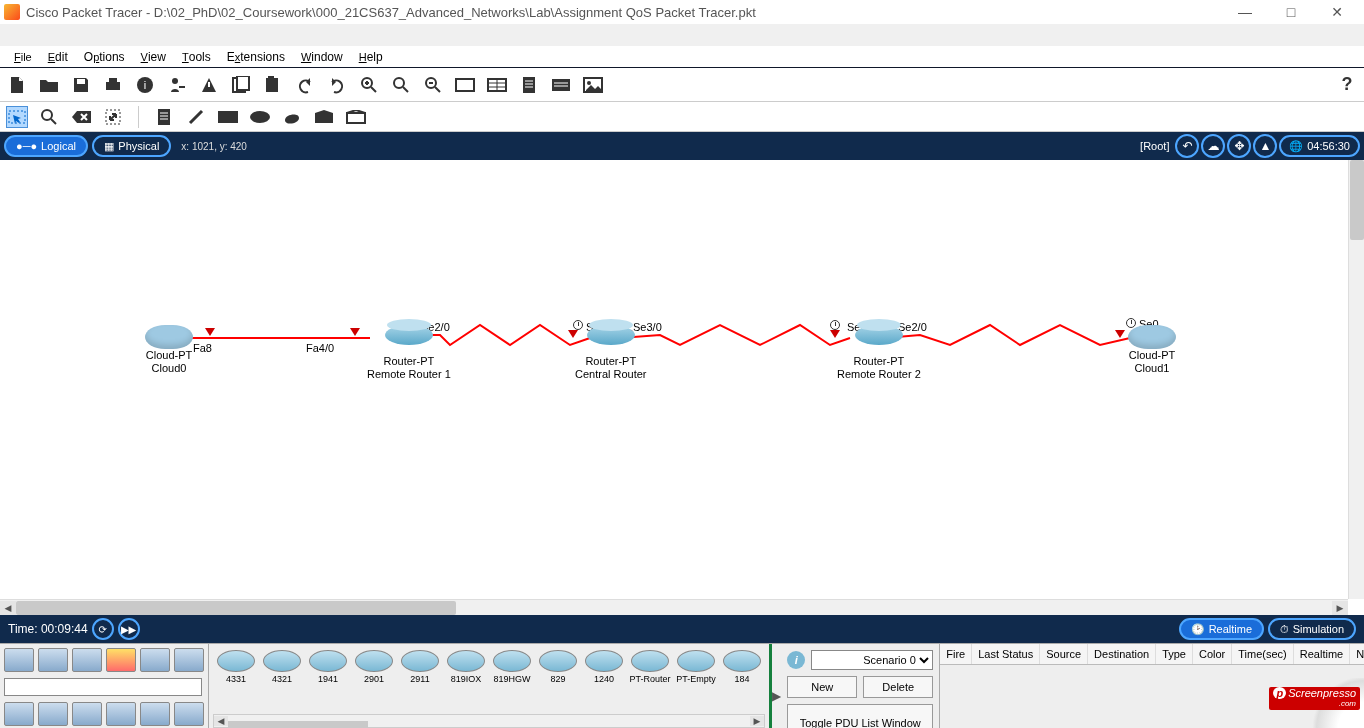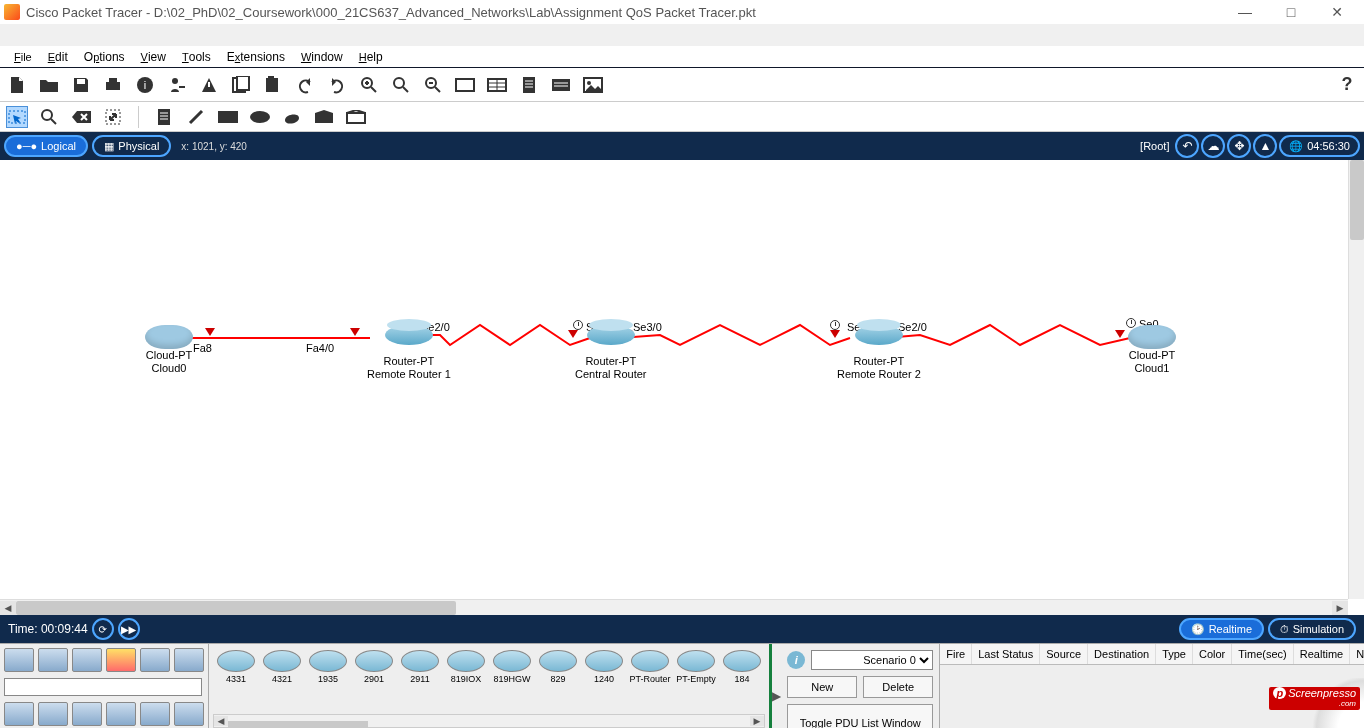--- a/index.html
+++ b/index.html
@@ -455,21 +455,21 @@
         <div class="model">
           <div class="chip"></div>
           <div class="mname">4331</div>
         </div>
         <div class="model">
           <div class="chip"></div>
           <div class="mname">4321</div>
         </div>
         <div class="model">
           <div class="chip"></div>
-          <div class="mname">1935</div>
+          <div class="mname">1941</div>
         </div>
         <div class="model">
           <div class="chip"></div>
           <div class="mname">2901</div>
         </div>
         <div class="model">
           <div class="chip"></div>
           <div class="mname">2911</div>
         </div>
         <div class="model">

